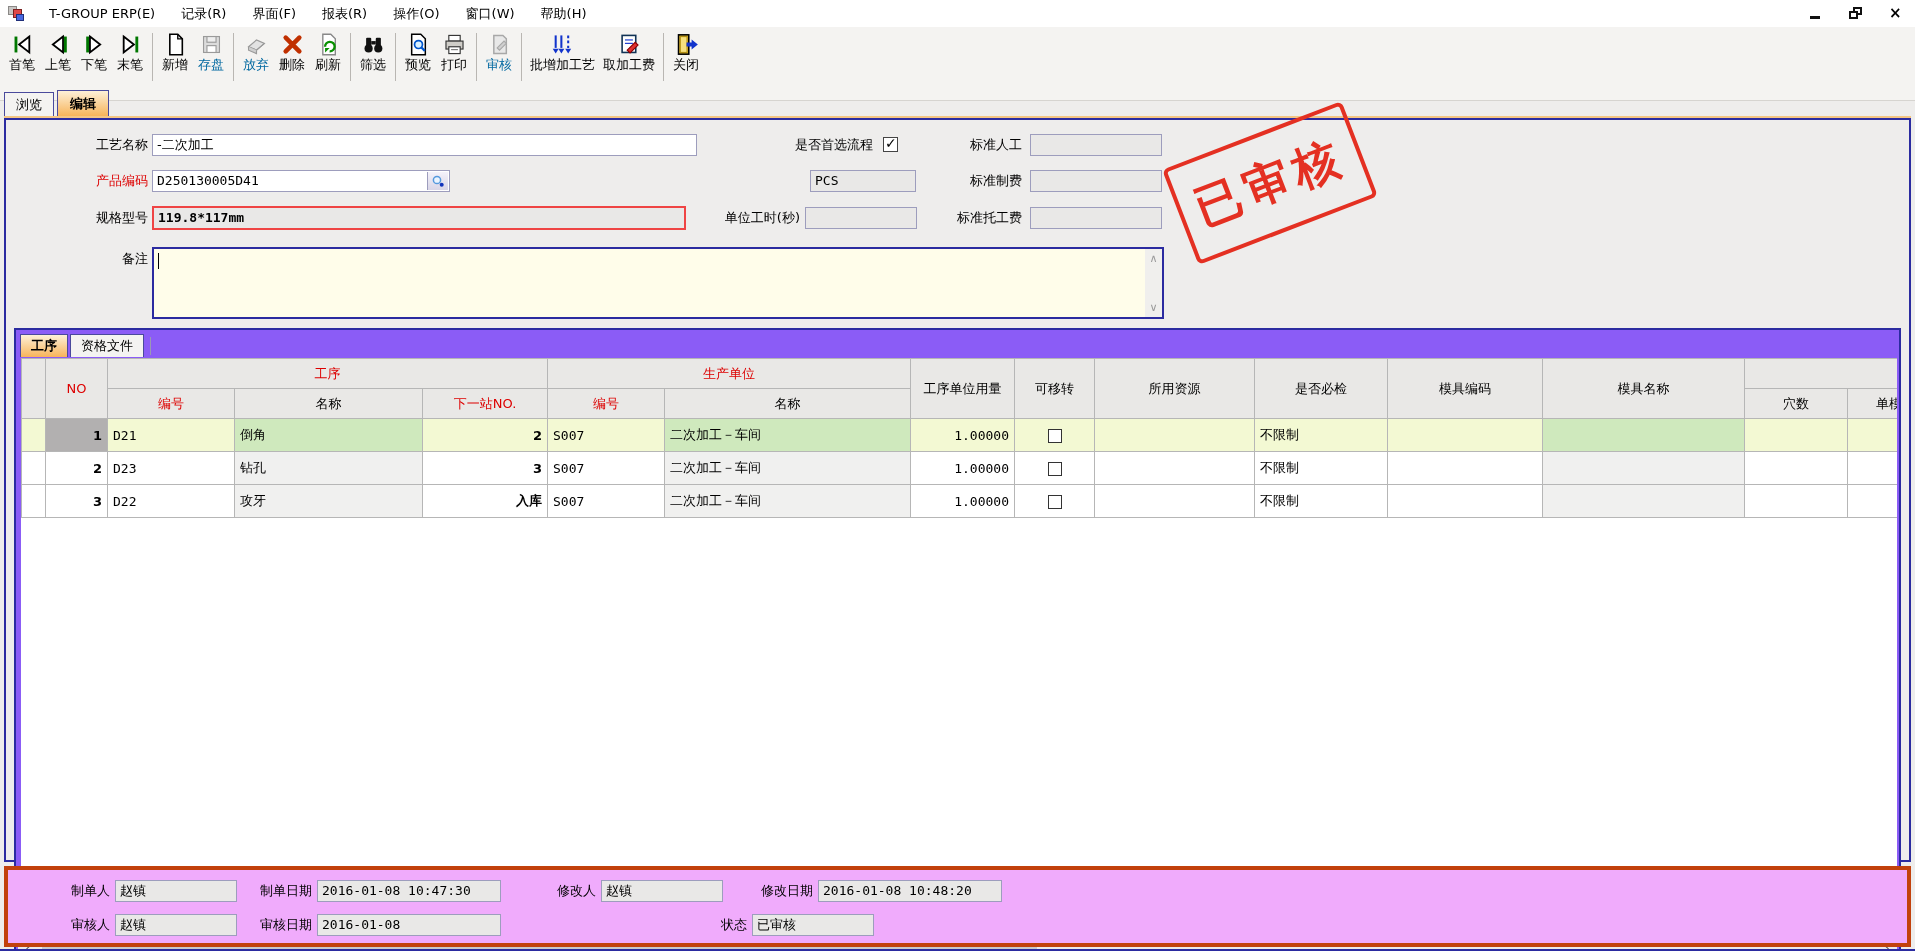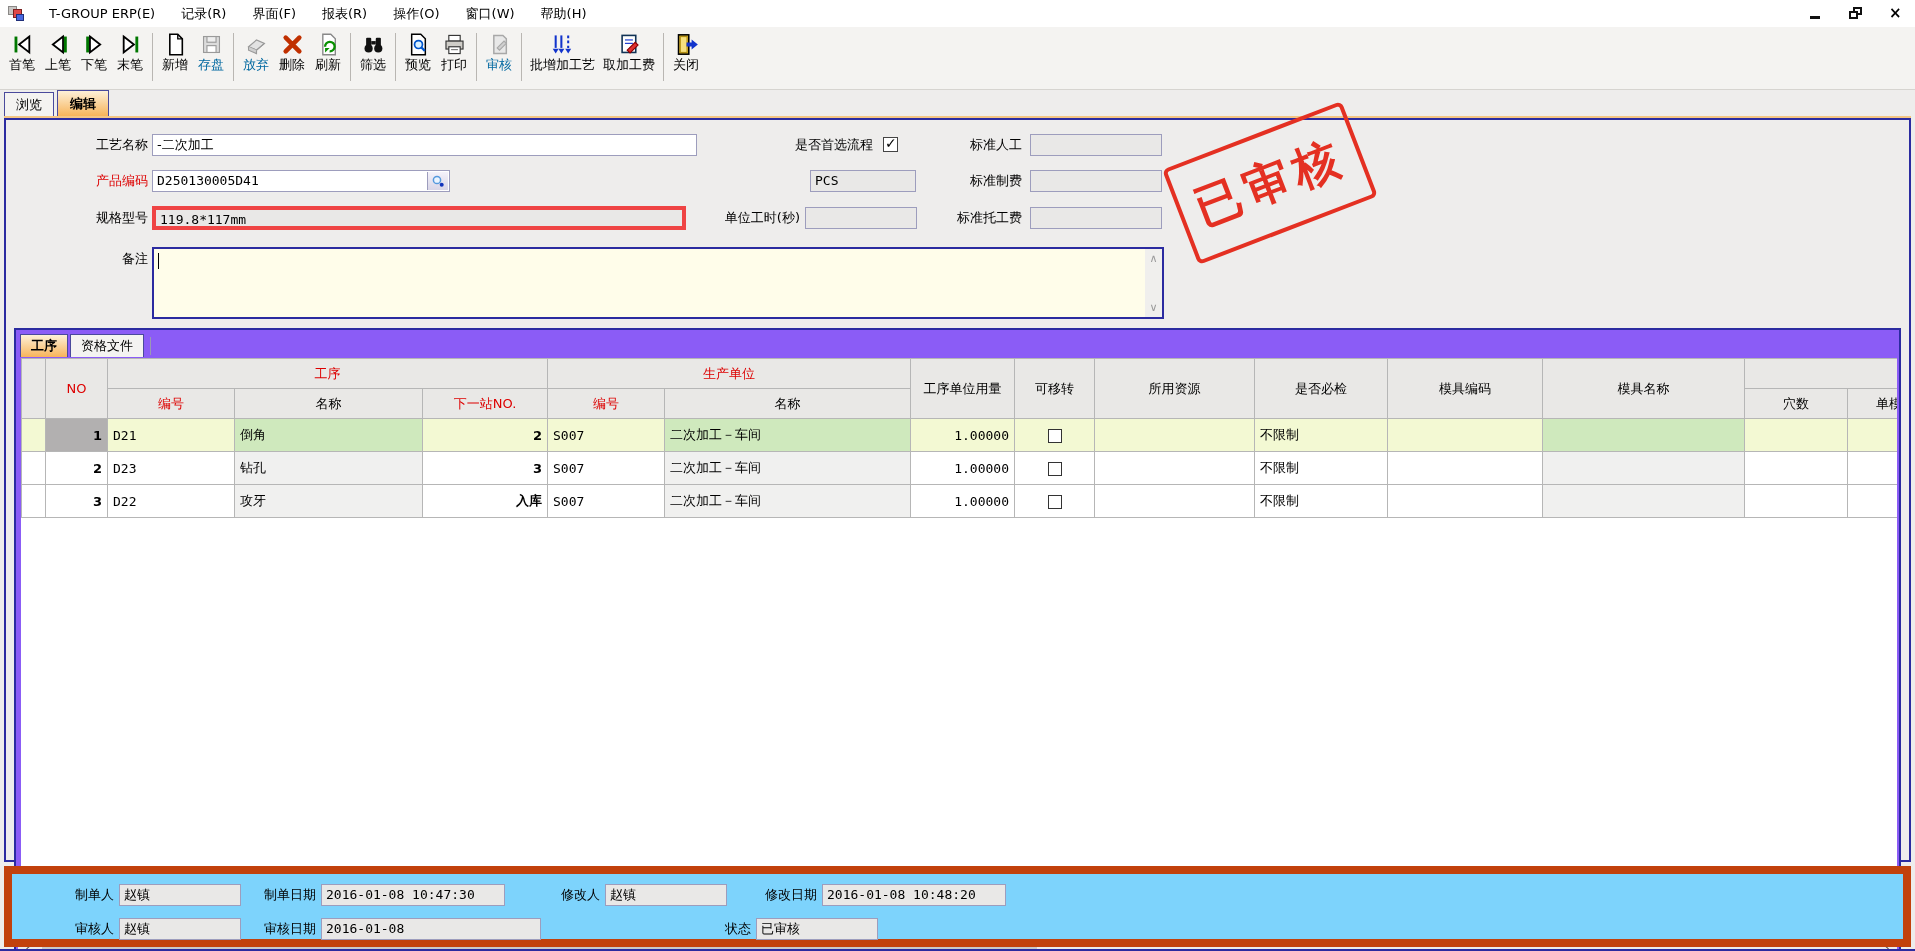--- a/index.html
+++ b/index.html
@@ -17,21 +17,21 @@
   .appicon .sq3 { position:absolute; left:8px; top:8px; width:8px; height:7px; background:#4868e0; border:1px solid #20307a;}
   .menu-item { padding:4px 13px; white-space:nowrap; cursor:default; }
   .win-controls { position:absolute; right:12px; top:0; height:27px; display:flex; gap:26px; align-items:center; }
   .wc { width:14px; height:13px; position:relative; cursor:default; }
   .wc-min::after { content:""; position:absolute; left:1px; bottom:1px; width:10px; height:3px; background:#111; }
   .wc-rest .r1 { position:absolute; left:4px; top:0; width:9px; height:8px; border:2px solid #111; background:#fff;}
   .wc-rest .r2 { position:absolute; left:0; top:4px; width:9px; height:8px; border:2px solid #111; background:#fff;}
   .wc-close { font-weight:bold; font-size:15px; line-height:13px; }
 
   
-  .toolbar { position:absolute; top:27px; left:0; right:0; height:63px; background:#f4f3f1;
+  .toolbar { position:absolute; top:27px; left:0; right:0; height:74px; background:#f4f3f1;
              border-bottom:1px solid #d6d4d0; display:flex; align-items:flex-start; padding:4px 0 0 4px; }
   .tbtn { display:flex; flex-direction:column; align-items:center; padding:1px 4px; min-width:36px; cursor:default; }
   .tbtn svg { width:25px; height:25px; display:block; }
   .tbtn .lbl { font-size:13px; line-height:16px; white-space:nowrap; }
   .tbtn.disabled .lbl { color:#0369a1; }
   .tsep { width:1px; background:#b9b6b2; height:48px; margin:2px 4px 0 4px; }
 
   
   .maintabs { position:absolute; top:91px; left:4px; right:4px; height:27px;
               display:flex; align-items:flex-end; border-bottom:2px solid #f4c583; }
@@ -40,21 +40,21 @@
   .mtab.active { background:linear-gradient(#fdf0d8,#f7b45a); font-weight:bold; padding:4px 12px 3px; }
 
   
   .content { position:absolute; top:118px; left:4px; right:4px; height:744px;
              border:2px solid #2b2ba0; background:#eeedec; }
   .f-label { position:absolute; height:22px; line-height:22px; text-align:right; white-space:nowrap; }
   .f-label.red { color:#dd0000; }
   .field { position:absolute; height:22px; border:1px solid #9d9dbd; background:#ffffff;
            padding:2px 4px; line-height:16px; white-space:nowrap; overflow:hidden; }
   .field.ro { background:#e9e8e7; }
-  .field.focusb { border:4px solid #ef4444; }
+  .field.focusb { border:2px solid #ef4444;font-weight:bold; }
   .lookup-btn { position:absolute; right:1px; top:1px; bottom:1px; width:21px;
                 background:linear-gradient(#f4f2fa,#d8d5e6); border-left:1px solid #9d9dbd;
                 display:flex; align-items:center; justify-content:center; cursor:default; }
   .cb { position:absolute; width:15px; height:15px; border:1px solid #444; background:#fff; }
   .cb.checked::after { content:"✓"; position:absolute; left:1px; top:-3px; font-size:14px; font-weight:bold; }
   .memo { position:absolute; border:2px solid #2b2ba0; background:#fffdea; }
   .memo .caret { position:absolute; left:4px; top:4px; width:1px; height:16px; background:#000; }
   .memo .vscroll { position:absolute; right:0; top:0; bottom:0; width:17px; background:#f0efed;
                    display:flex; flex-direction:column; justify-content:space-between; align-items:center;
                    padding:3px 0; color:#9a9a9a; font-size:11px; }
@@ -90,21 +90,21 @@
   td.cb-cell { text-align:center; }
   th.mold-group { text-align:right; padding-right:12px; }
   .hscroll { position:absolute; left:2px; right:2px; bottom:2px; height:19px; background:#eceae8; }
   .hs-arrow { position:absolute; top:0; width:20px; height:19px; color:#555; font-size:14px;
               line-height:18px; text-align:center; cursor:default; }
   .hs-left { left:0; } .hs-right { right:0; }
   .hs-thumb { position:absolute; left:24px; top:1px; width:995px; height:17px; background:#c9c9c9; }
 
   
   .bottom-panel { position:absolute; left:4px; top:866px; right:4px; height:81px;
-                  border:8px solid #c2410c; background:#7dd3fc; }
+                  border:4px solid #c2410c; background:#f0abfc; }
 </style>
 </head>
 <body>
 
 <div class="menubar">
   <div class="appicon">
     <div class="sq1"></div>
       <div class="sq2"></div>
       <div class="sq3"></div>
   </div>
@@ -429,16 +429,16 @@
   <div class="f-label" style="left:222px;top:10px;width:82px;">制单日期</div>
   <div class="field ro mono" style="left:309px;top:10px;width:184px;">2016-01-08 10:47:30</div>
   <div class="f-label" style="left:506px;top:10px;width:82px;">修改人</div>
   <div class="field ro" style="left:593px;top:10px;width:122px;">赵镇</div>
   <div class="f-label" style="left:723px;top:10px;width:82px;">修改日期</div>
   <div class="field ro mono" style="left:810px;top:10px;width:184px;">2016-01-08 10:48:20</div>
 
   <div class="f-label" style="left:20px;top:44px;width:82px;">审核人</div>
   <div class="field ro" style="left:107px;top:44px;width:122px;">赵镇</div>
   <div class="f-label" style="left:222px;top:44px;width:82px;">审核日期</div>
-  <div class="field ro mono" style="left:309px;top:44px;width:220px;">2016-01-08</div>
+  <div class="field ro mono" style="left:309px;top:44px;width:184px;">2016-01-08</div>
   <div class="f-label" style="left:657px;top:44px;width:82px;">状态</div>
   <div class="field ro" style="left:744px;top:44px;width:122px;">已审核</div>
 </div>
 
 </body></html>

